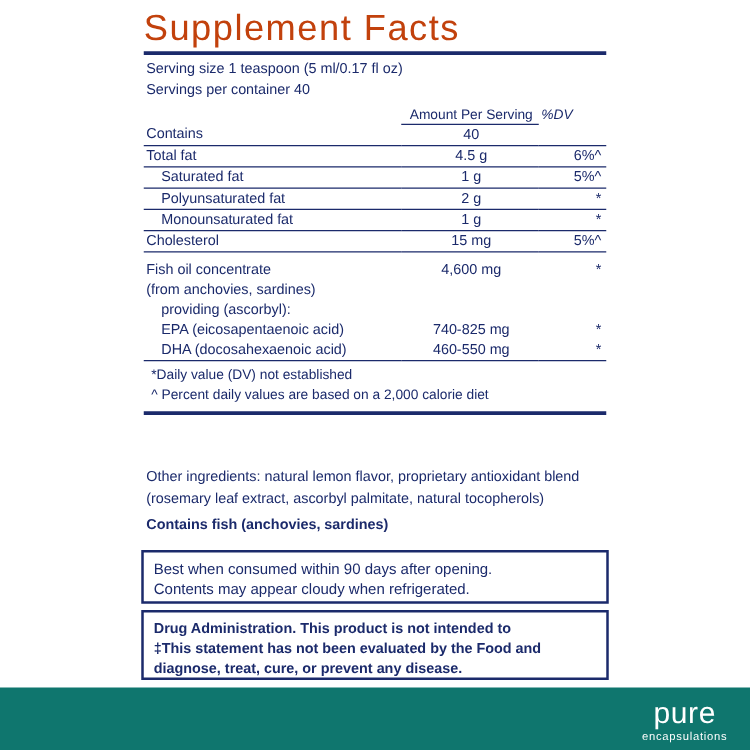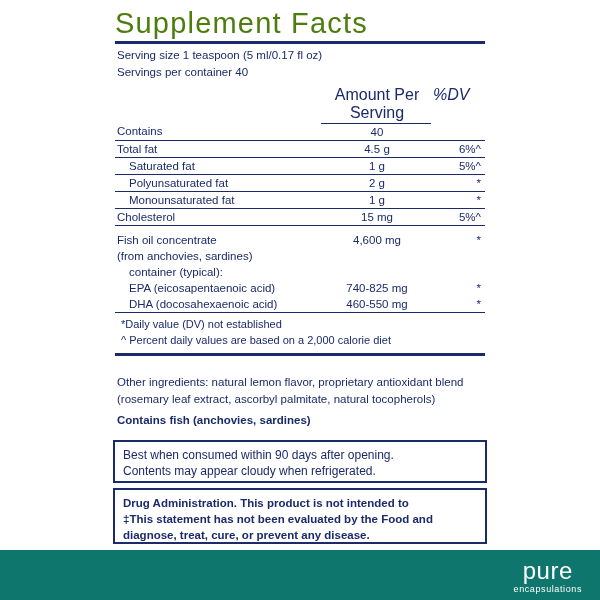--- a/index.html
+++ b/index.html
@@ -24,21 +24,21 @@
   .sf-panel {
     position: absolute;
     left: 115px;
     top: 8px;
     width: 370px;
   }
   .sf-title {
     font-size: 29px;
     letter-spacing: 1.2px;
     font-weight: 400;
-    color: #4d7c0f;
+    color: #c2410c;
     line-height: 1.05;
     padding-bottom: 3px;
   }
   .rule-heavy {
     border-bottom: 3px solid #1b2a6b;
   }
   .sf-serving {
     font-size: 11.5px;
     line-height: 1.45;
     padding: 3px 0 3px 2px;
@@ -50,21 +50,21 @@
   }
   .sf-table td {
     padding: 2px 0 2px 2px;
     vertical-align: top;
   }
   .col-name { text-align: left; }
   .col-amt  { text-align: center; width: 108px; }
   .col-dv   { text-align: right; width: 48px; padding-right: 4px !important; }
 
   .hdr-row td {
-    font-size: 16px;
+    font-size: 11px;
     padding-bottom: 1px;
   }
   .hdr-amt {
     text-align: center;
     border-bottom: 1px solid #1b2a6b;
   }
   .hdr-dv {
     text-align: left;
     padding-right: 4px;
     font-style: italic;
@@ -214,21 +214,21 @@
         <td class="col-name nb" style="padding-top:8px;">Fish oil concentrate</td>
         <td class="col-amt nb" style="padding-top:8px;margin-top:21px;">4,600 mg</td>
         <td class="col-dv nb" style="padding-top:8px;">*</td>
       </tr>
       <tr>
         <td class="col-name nb">(from anchovies, sardines)</td>
         <td class="col-amt nb"></td>
         <td class="col-dv nb"></td>
       </tr>
       <tr>
-        <td class="col-name nb indent1">container (typical):</td>
+        <td class="col-name nb indent1">providing (ascorbyl):</td>
         <td class="col-amt nb"></td>
         <td class="col-dv nb"></td>
       </tr>
       <tr>
         <td class="col-name nb indent1">EPA (eicosapentaenoic acid)</td>
         <td class="col-amt nb">740-825 mg</td>
         <td class="col-dv nb">*</td>
       </tr>
       <tr class="row-line">
         <td class="col-name indent1">DHA (docosahexaenoic acid)</td>

